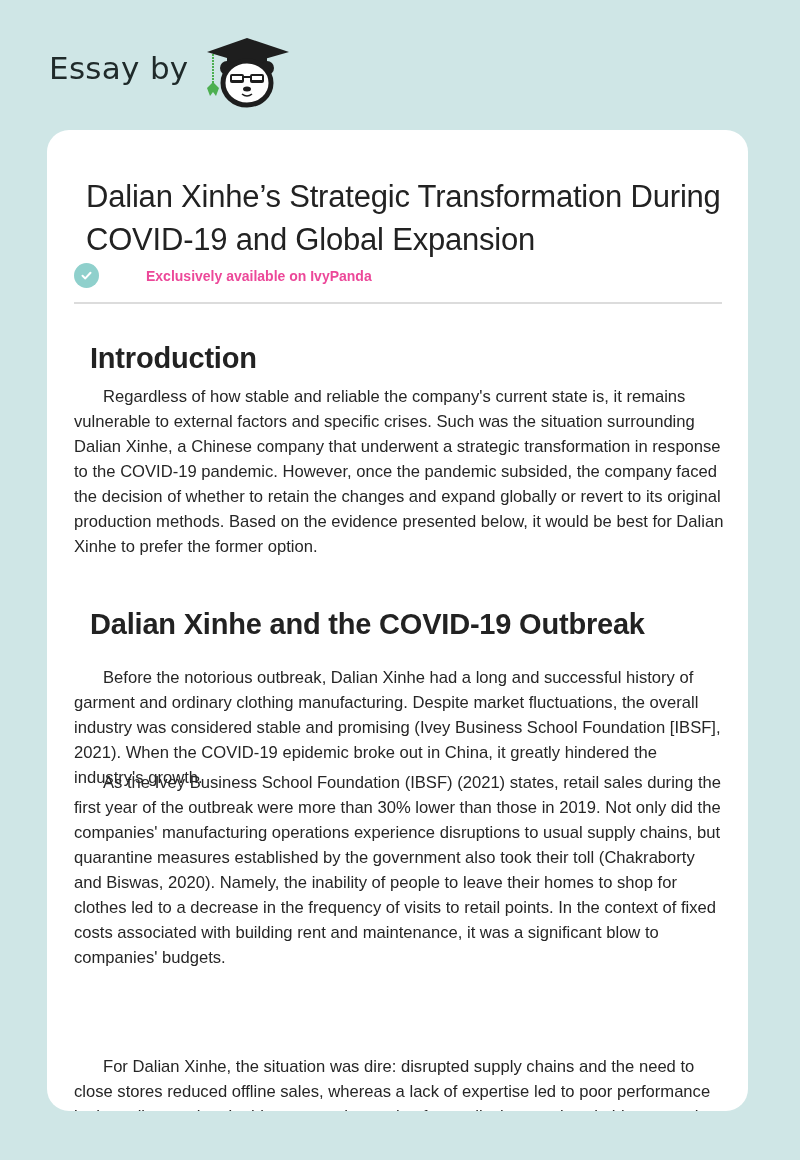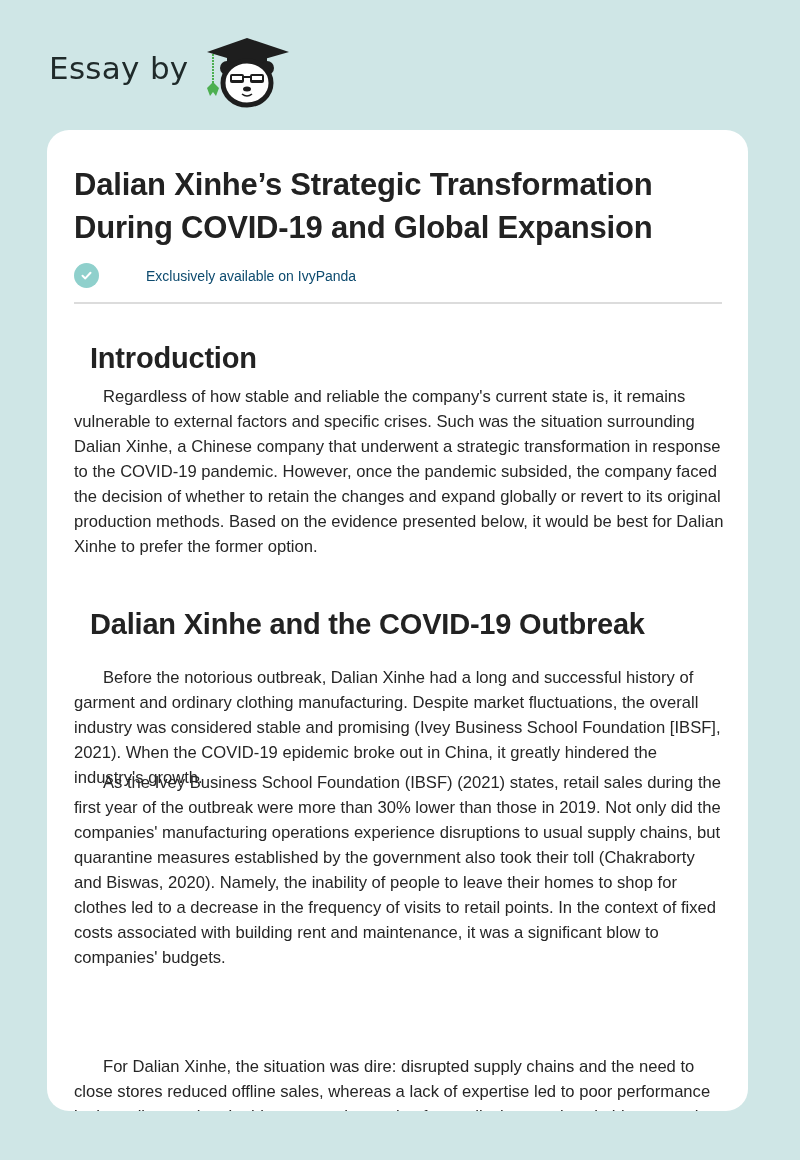--- a/index.html
+++ b/index.html
@@ -42,34 +42,34 @@
     .card {
       position: absolute;
       left: 47px; top: 130px;
       width: 701px; height: 981px;
       background: #ffffff;
       border-radius: 22px;
       overflow: hidden;
     }
     .inner { position: absolute; left: 27px; top: 0; width: 648px; }
     .title {
-      margin: 0;
+      margin: 12px;
       position: absolute; top: 33px; left: 0; width: 660px;
-      font-size: 31px; line-height: 43px; font-weight: bold; color: #222;
+      font-size: 31px; line-height: 43px; font-weight: normal; color: #222;
       letter-spacing: -0.2px;
     }
     .badge {
       position: absolute; top: 133px; left: 0;
       display: flex; align-items: center;
     }
     .badge-icon {
       width: 25px; height: 25px; border-radius: 50%;
       background: #8fd0cc; display: flex; align-items: center; justify-content: center;
     }
-    .badge-text { margin-left: 6px; font-size: 14px; font-weight: normal; color: #0c4a6e; padding-left: 41px; }
+    .badge-text { margin-left: 6px; font-size: 14px; font-weight: bold; color: #ec4899; padding-left: 41px; }
     .divider {
       position: absolute; top: 172px; left: 0; width: 648px; height: 2px; background: #dcdcdc;
     }
     h2 {
       margin: 16px; position: absolute; left: 0;
       font-size: 29px; font-weight: bold; color: #222; letter-spacing: -0.2px;
     }
     p {
       margin: 0; position: absolute; left: 0; width: 650px;
       font-size: 16.6px; line-height: 25px; color: #262626;

